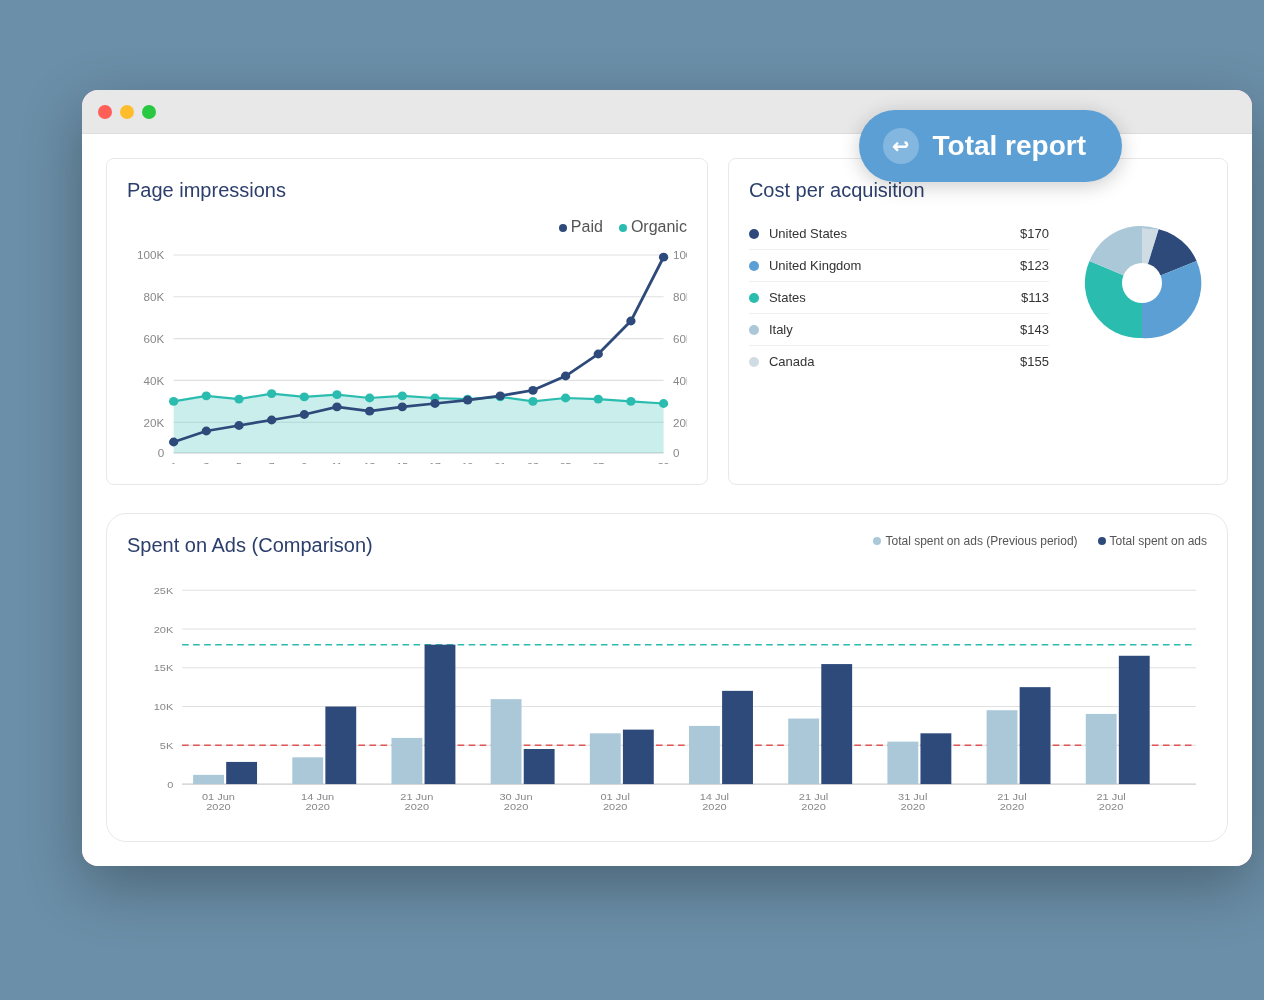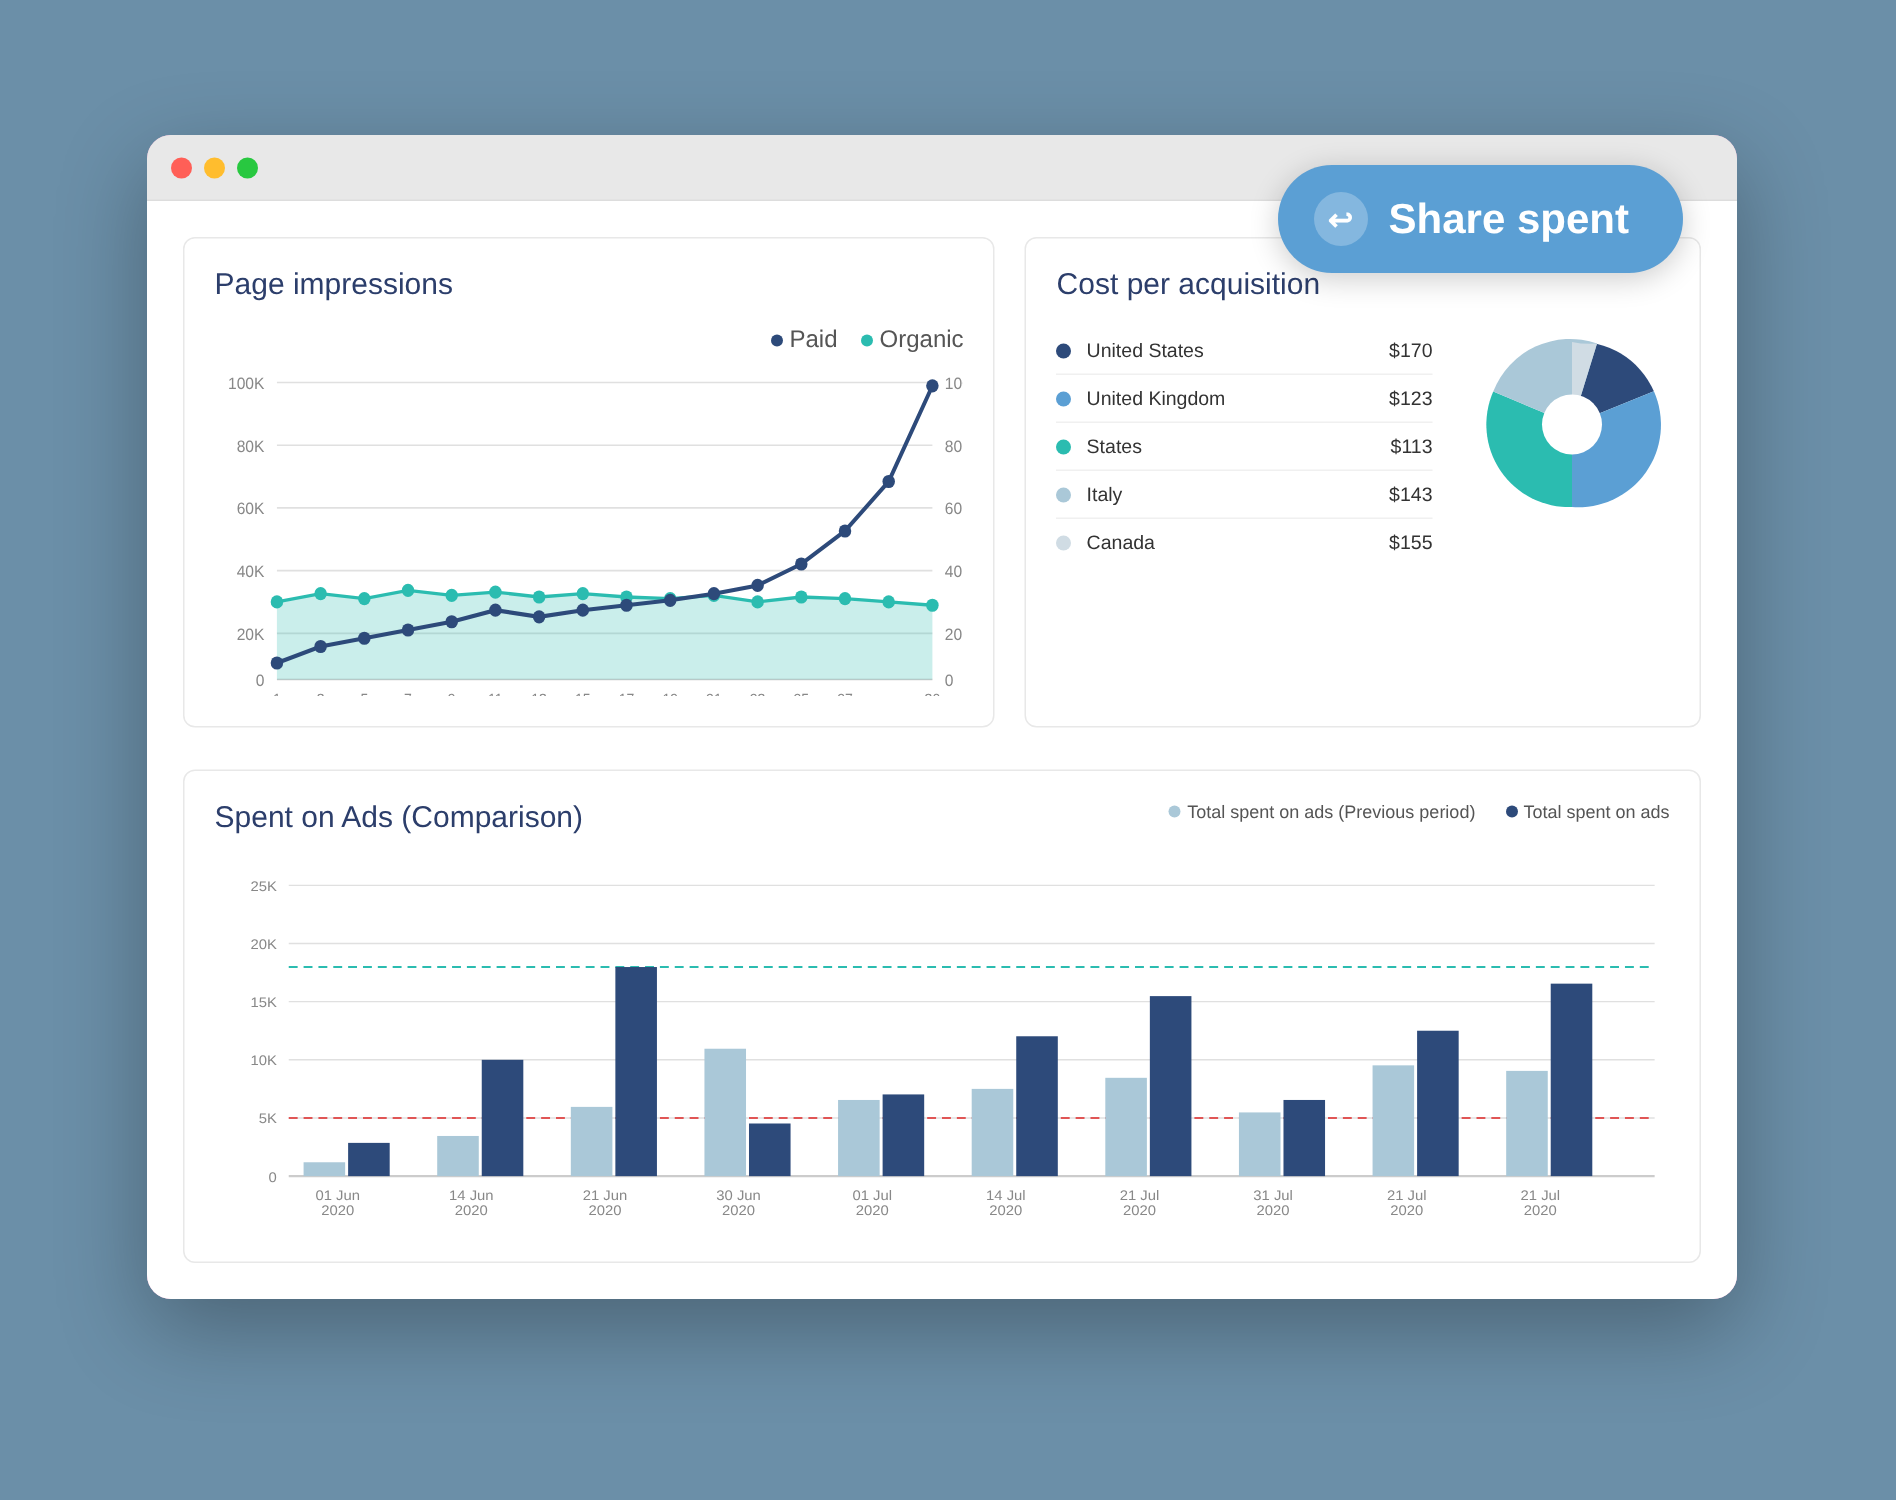--- a/index.html
+++ b/index.html
@@ -42,23 +42,22 @@
       display: flex;
       align-items: center;
       justify-content: center;
       font-size: 20px;
     }
     .browser-window {
       background: #f9a8d4;
       border-radius: 16px;
       overflow: hidden;
       box-shadow: 0 20px 60px rgba(0,0,0,0.3);
-      width: 1060px;
+      width: 1170px;
       margin-top: 40px;
-      margin-left: 16px;
     }
     .browser-titlebar {
       background: #e8e8e8;
       height: 44px;
       display: flex;
       align-items: center;
       padding: 0 16px;
       gap: 8px;
       border-bottom: 1px solid #ddd;
     }
@@ -132,21 +131,21 @@
     .cpa-country { flex: 1; color: #333; font-weight: 500; }
     .cpa-value { color: #333; font-weight: 400; }
     .pie-container {
       width: 130px;
       height: 130px;
       flex-shrink: 0;
     }
     
     .chart-panel-full {
       border: 1px solid #e8e8e8;
-      border-radius: 8px;
+      border-radius: 20px;
       padding: 20px;
     }
     .bar-legend {
       display: flex;
       gap: 20px;
       justify-content: flex-end;
       margin-bottom: 12px;
       font-size: 12px;
       color: #555;
     }
@@ -155,21 +154,21 @@
       height: 240px;
     }
   </style>
 </head>
 <body>
 
 <div class="outer-wrapper">
 
   <button class="share-btn">
     <span class="arrow-icon">↩</span>
-    <span>Share spent</span>
+    <span>Total report</span>
   </button>
 
   <div class="browser-window">
 
     <div class="browser-titlebar">
       <div class="dot dot-red"></div>
       <div class="dot dot-yellow"></div>
       <div class="dot dot-green"></div>
     </div>
 

